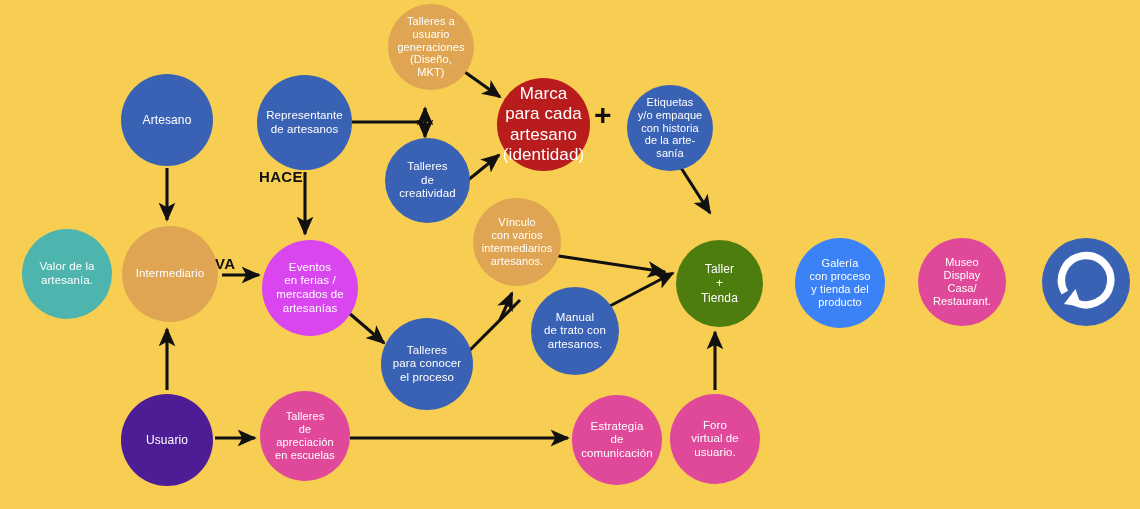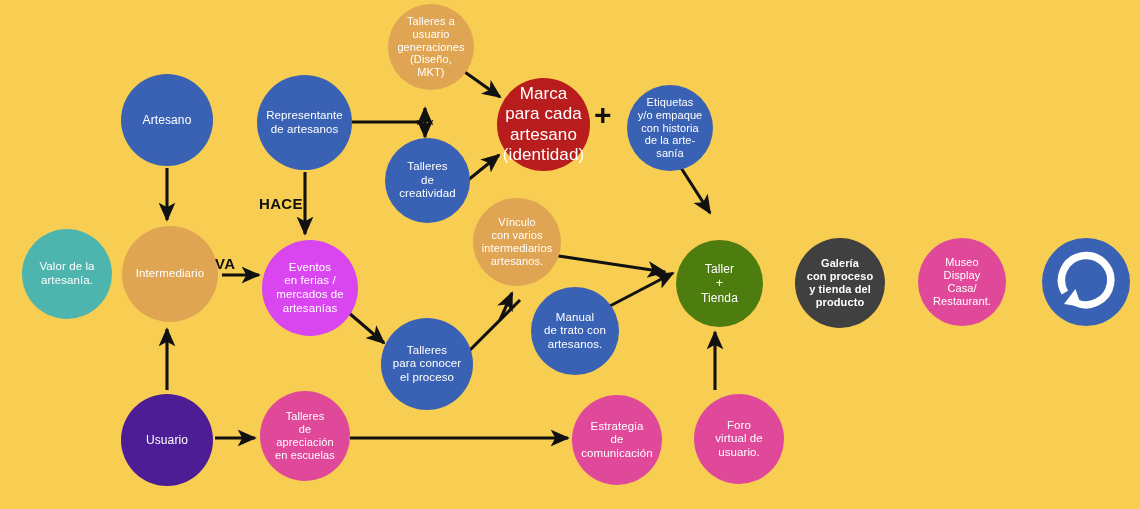--- a/index.html
+++ b/index.html
@@ -149,21 +149,21 @@
       <div class="node" style="left: 531px; top: 287px; width: 88px; height: 88px; background: rgb(58, 98, 180); font-size: 11.5px;">
         <span class="lbl">Manual
 de trato con
 artesanos.</span>
       </div>
       <div class="node" style="left: 676px; top: 240px; width: 87px; height: 87px; background: #4d7c0f; font-size: 12px;">
         <span class="lbl">Taller
 +
 Tienda</span>
       </div>
-      <div class="node" style="left: 795px; top: 238px; width: 90px; height: 90px; background: #404040; font-size: 11px; font-weight: bold;">
+      <div class="node" style="left: 795px; top: 238px; width: 90px; height: 90px; background: #3b82f6; font-size: 11px;">
         <span class="lbl">Galería
 con proceso
 y tienda del
 producto</span>
       </div>
       <div class="node" style="left: 918px; top: 238px; width: 88px; height: 88px; background: rgb(224, 73, 154); font-size: 11px;">
         <span class="lbl">Museo
 Display
 Casa/
 Restaurant.</span>
@@ -175,29 +175,29 @@
         <span class="lbl">Talleres
 de
 apreciación
 en escuelas</span>
       </div>
       <div class="node" style="left: 572px; top: 395px; width: 90px; height: 90px; background: rgb(224, 73, 154); font-size: 11.5px;">
         <span class="lbl">Estrategia
 de
 comunicación</span>
       </div>
-      <div class="node" style="left: 694px; top: 394px; width: 90px; height: 90px; background: rgb(224, 73, 154); font-size: 11.5px;">
+      <div class="node" style="left: 670px; top: 394px; width: 90px; height: 90px; background: rgb(224, 73, 154); font-size: 11.5px;">
         <span class="lbl">Foro
 virtual de
 usuario.</span>
       </div>
     </div>
 
   <div class="labels-layer">
-      <div class="edge-label" style="left: 259px; top: 195px;">HACE</div>
+      <div class="edge-label" style="left: 259px; top: 168px;">HACE</div>
       <div class="edge-label" style="left: 215px; top: 255px;">VA</div>
       <div class="plus-sym" style="left: 594px; top: 100px;">+</div>
     </div>
 
 <div class="cycle-icon" style="left: 1042px; top: 238px; width: 88px; height: 88px; background: rgb(58, 98, 180);"><svg viewBox="0 0 100 100" width="88" height="88">
         <path d="M26 62 A28 28 0 1 1 36 72" fill="none" stroke="#FFFFFF" stroke-width="8.5" stroke-linecap="butt"></path>
         <path d="M38 58 L25 75 L45 78 Z" fill="#FFFFFF"></path>
       </svg></div>
   </div>
 

